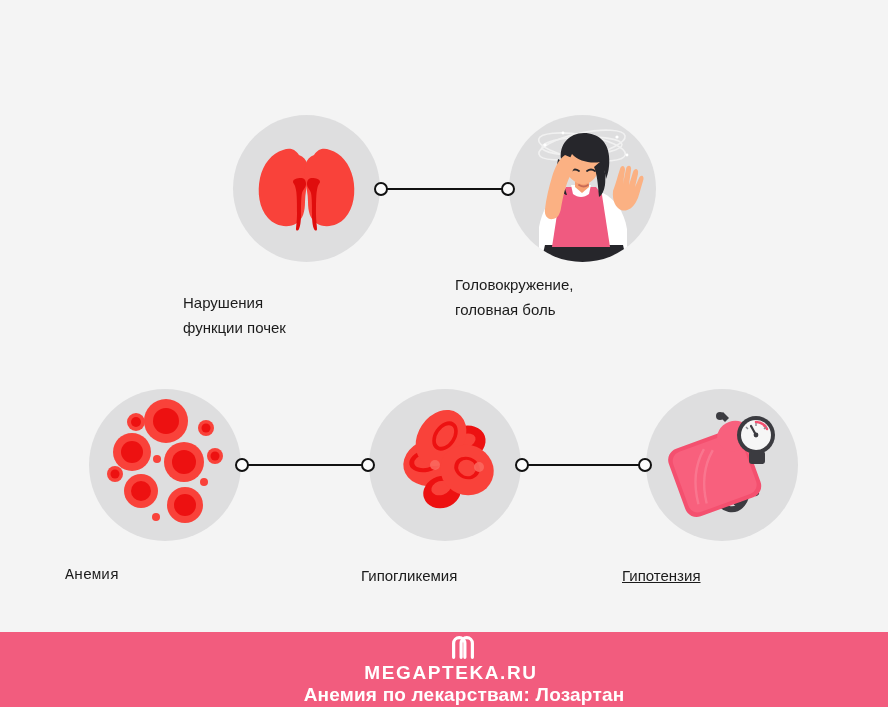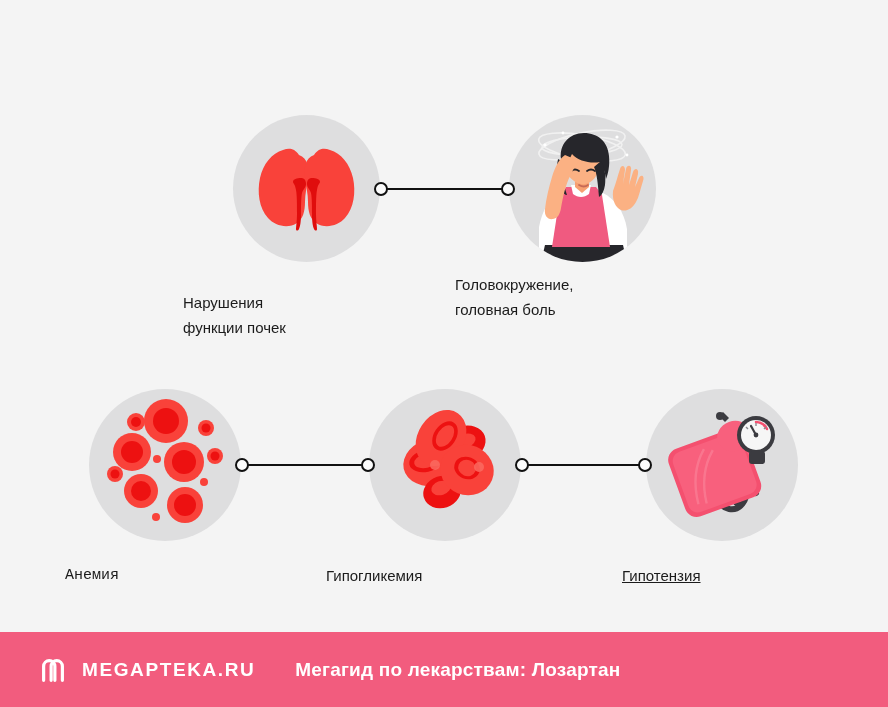--- a/index.html
+++ b/index.html
@@ -48,21 +48,21 @@
     position:absolute;top:0;width:10px;height:10px;border-radius:50%;
     background:#fbfbfb;border:2.2px solid #111;box-sizing:content-box;
   }
   .conn .dot.l{left:0;}
   .conn .dot.r{right:0;}
 
   
   .footer{
     position:absolute;left:0;bottom:0;width:888px;height:75px;
     background:#f25c7e;
-    display:flex;align-items:center;
+    display:flex;align-items:center;flex-direction:column;
   }
   .footer .logo{margin-left:38px;width:30px;height:30px;display:block;}
   .footer .brand{
     margin-left:14px;color:#fff;font-size:19px;font-weight:bold;letter-spacing:1.6px;
   }
   .footer .tagline{
     margin-left:40px;color:#fff;font-size:19px;font-weight:bold;letter-spacing:.2px;
   }
   svg{display:block;}
 </style>
@@ -182,21 +182,21 @@
           <ellipse cx="73" cy="103" rx="19" ry="16" fill="#ed1111" transform="rotate(-18 73 103)"></ellipse>
           <ellipse cx="72" cy="99" rx="10" ry="7" fill="#f9423a" transform="rotate(-18 72 99)"></ellipse>
           <ellipse cx="98" cy="81" rx="27" ry="25" fill="#f9423a" transform="rotate(22 98 81)"></ellipse>
           <ellipse cx="98" cy="79" rx="13" ry="11" fill="#ed1111" transform="rotate(22 98 79)"></ellipse>
           <ellipse cx="98" cy="79" rx="9" ry="8" fill="#f9423a" transform="rotate(22 98 79)"></ellipse>
           <circle cx="66" cy="76" r="5" fill="#fa6a60" opacity=".85"></circle>
           <circle cx="110" cy="78" r="5" fill="#fa6a60" opacity=".85"></circle>
         </g>
       </svg>
     </div>
-    <div class="label" style="left:326px;top:563px;width:200px;">Гипогликемия</div>
+    <div class="label" style="left:361px;top:563px;width:200px;">Гипогликемия</div>
   </div>
 
   <div class="node">
     <div class="bubble" style="left:646px;top:389px;width:152px;height:152px;">
       <svg width="152" height="152" viewBox="0 0 152 152">
 
         <g fill="none" stroke="#3b3b40" stroke-width="6" stroke-linecap="round">
           <path d="M80 48 C92 56 100 74 101 96 C102 112 94 122 83 120 C73 118 70 106 78 99 C88 91 104 94 110 104"></path>
           <path d="M103 60 C100 76 96 88 90 100 C86 108 88 114 94 116"></path>
         </g>
@@ -242,16 +242,16 @@
     <div class="dot l"></div>
     <div class="dot r"></div>
   </div>
 
   <div class="footer">
     <svg class="logo" viewBox="0 0 32 32">
       <path d="M6 27 L6 12 a6 6 0 0 1 12 0 L18 27" fill="none" stroke="#ffffff" stroke-width="3.4" stroke-linecap="round"></path>
       <path d="M14 27 L14 12 a6 6 0 0 1 12 0 L26 27" fill="none" stroke="#ffffff" stroke-width="3.4" stroke-linecap="round"></path>
     </svg>
     <div class="brand">MEGAPTEKA.RU</div>
-    <div class="tagline">Мегагид по лекарствам: Лозартан</div>
+    <div class="tagline">Анемия по лекарствам: Лозартан</div>
   </div>
 
 </div>
 
 </body></html>

